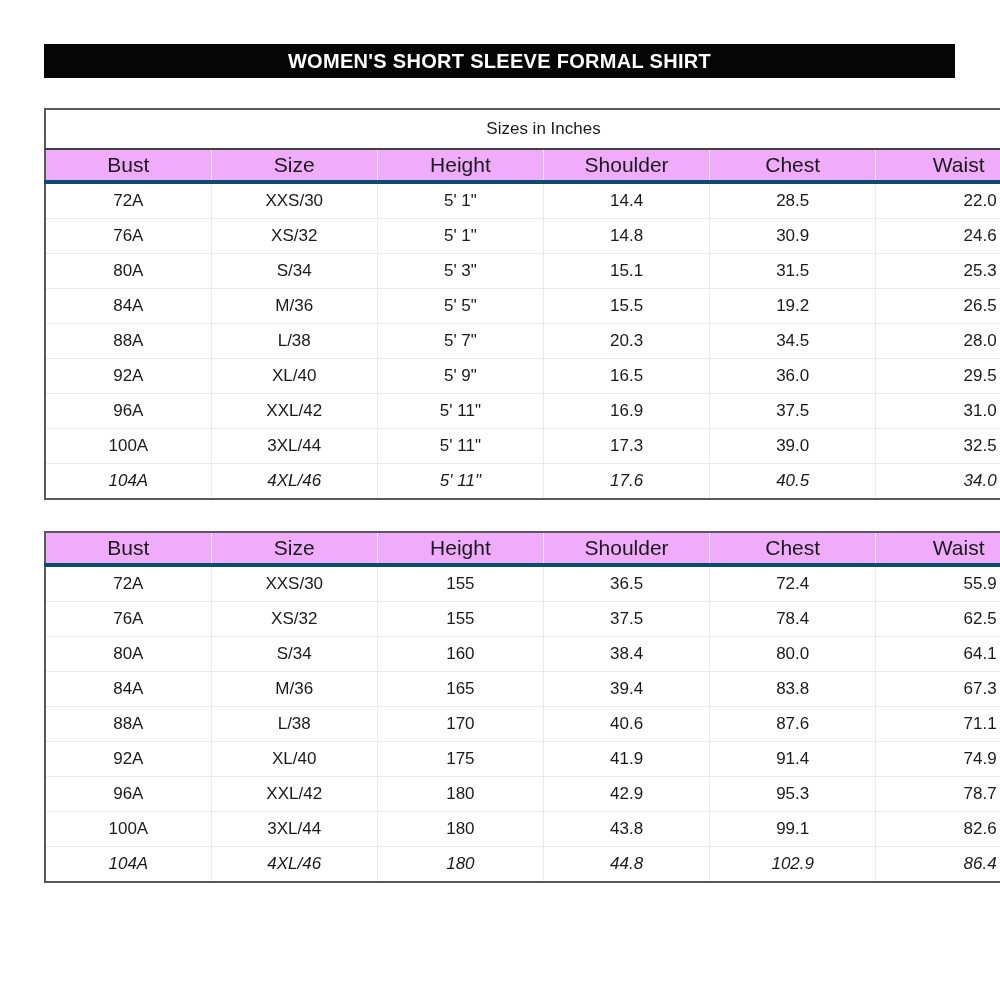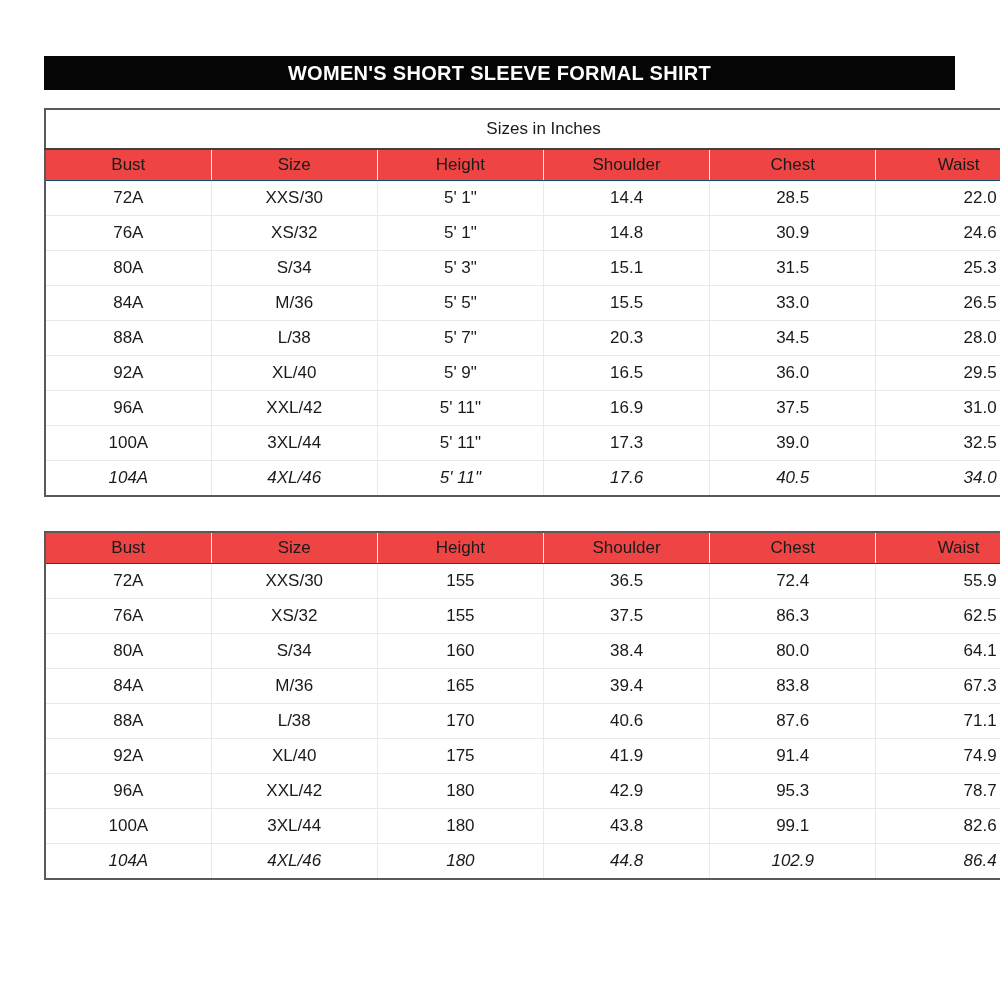--- a/index.html
+++ b/index.html
@@ -11,21 +11,21 @@
     position: relative;
     width: 1000px;
     height: 1000px;
     background: #ffffff;
     font-family: "Liberation Sans", sans-serif;
     color: #1a1a1a;
   }
   .title-bar {
     position: absolute;
     left: 44px;
-    top: 56px;
+    top: 44px;
     width: 911px;
     height: 34px;
     background: #050505;
     display: flex;
     align-items: center;
     justify-content: center;
   }
   .title-bar span {
     color: #ffffff;
     font-size: 20px;
@@ -54,24 +54,24 @@
     white-space: nowrap;
   }
   .table-title {
     height: 38px;
     font-size: 17px;
     background: #ffffff;
     border-bottom: 2px solid #404040;
   }
   .col-header {
     height: 30px;
-    font-size: 17px;
-    background: #ef4444;
+    font-size: 21px;
+    background: #f0abfc;
     border-right: 1px solid #f2f2f2;
-    border-bottom: 1px solid #0c4a6e;
+    border-bottom: 4px solid #0c4a6e;
   }
   .col-header:last-child { border-right: none; }
 
   .size-table tbody td {
     height: 34px;
     font-size: 17px;
     border-right: 1px solid #e9e9e9;
     border-bottom: 1px solid #e9e9e9;
   }
   .size-table tbody td:last-child { border-right: none; padding-left: 43px; }
@@ -123,21 +123,21 @@
           <td>5' 3"</td>
           <td>15.1</td>
           <td>31.5</td>
           <td>25.3</td>
         </tr>
         <tr>
           <td>84A</td>
           <td>M/36</td>
           <td>5' 5"</td>
           <td>15.5</td>
-          <td>33.0</td>
+          <td>19.2</td>
           <td>26.5</td>
         </tr>
         <tr>
           <td>88A</td>
           <td>L/38</td>
           <td>5' 7"</td>
           <td>20.3</td>
           <td>34.5</td>
           <td>28.0</td>
         </tr>
@@ -194,21 +194,21 @@
           <td>155</td>
           <td>36.5</td>
           <td>72.4</td>
           <td>55.9</td>
         </tr>
         <tr>
           <td>76A</td>
           <td>XS/32</td>
           <td>155</td>
           <td>37.5</td>
-          <td>86.3</td>
+          <td>78.4</td>
           <td>62.5</td>
         </tr>
         <tr>
           <td>80A</td>
           <td>S/34</td>
           <td>160</td>
           <td>38.4</td>
           <td>80.0</td>
           <td>64.1</td>
         </tr>

